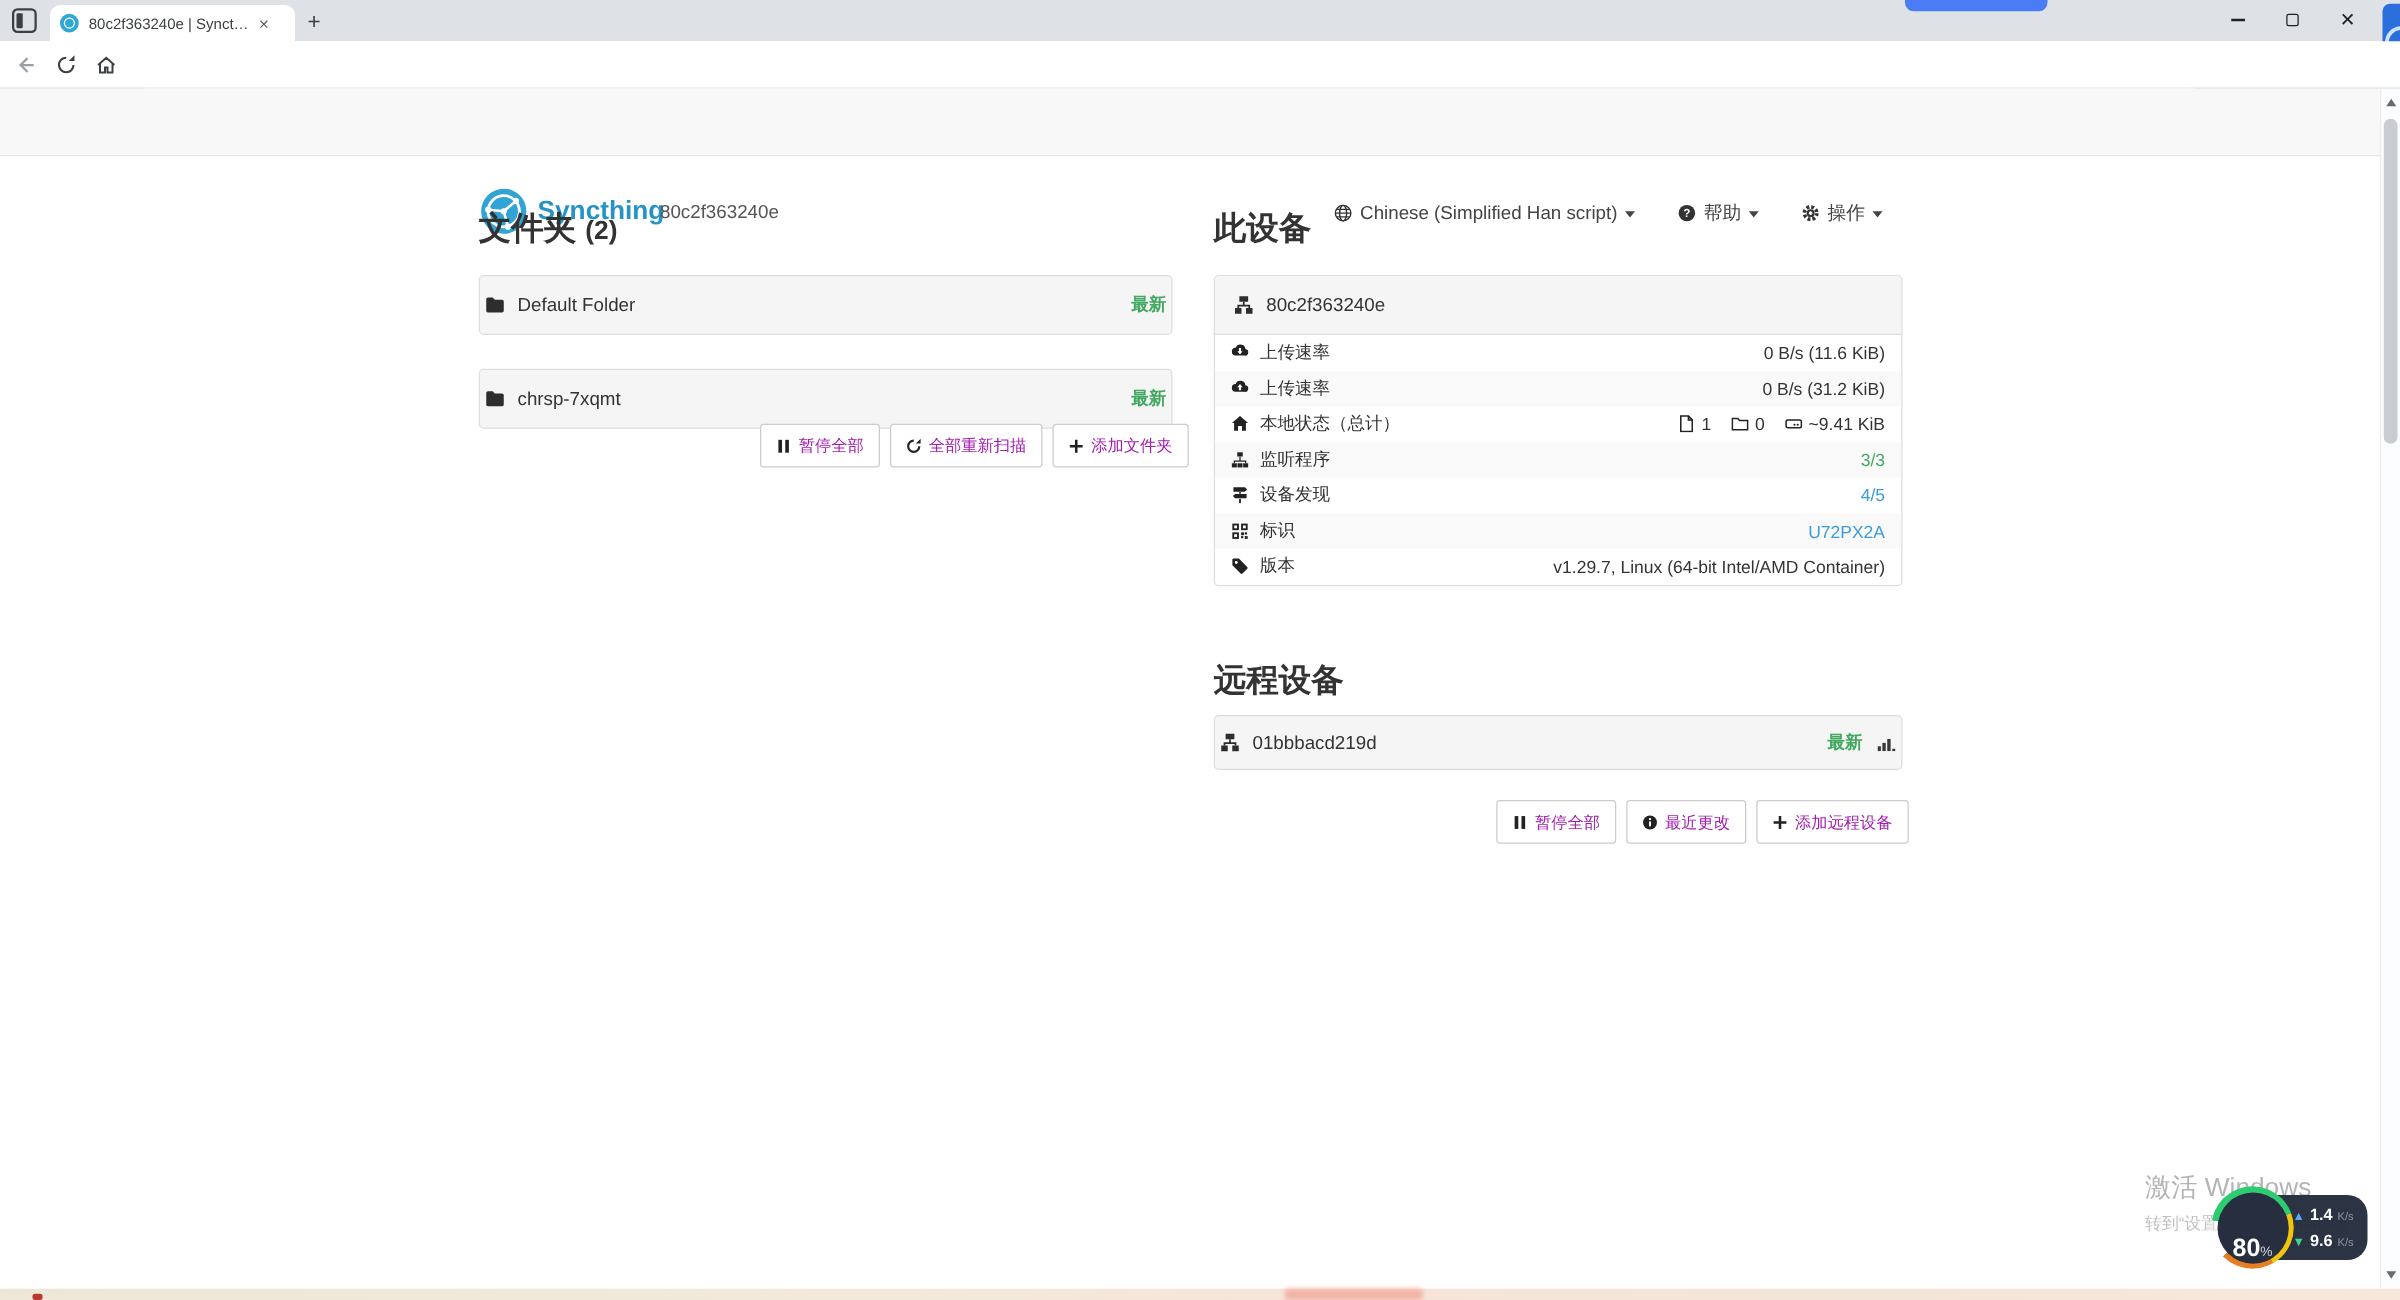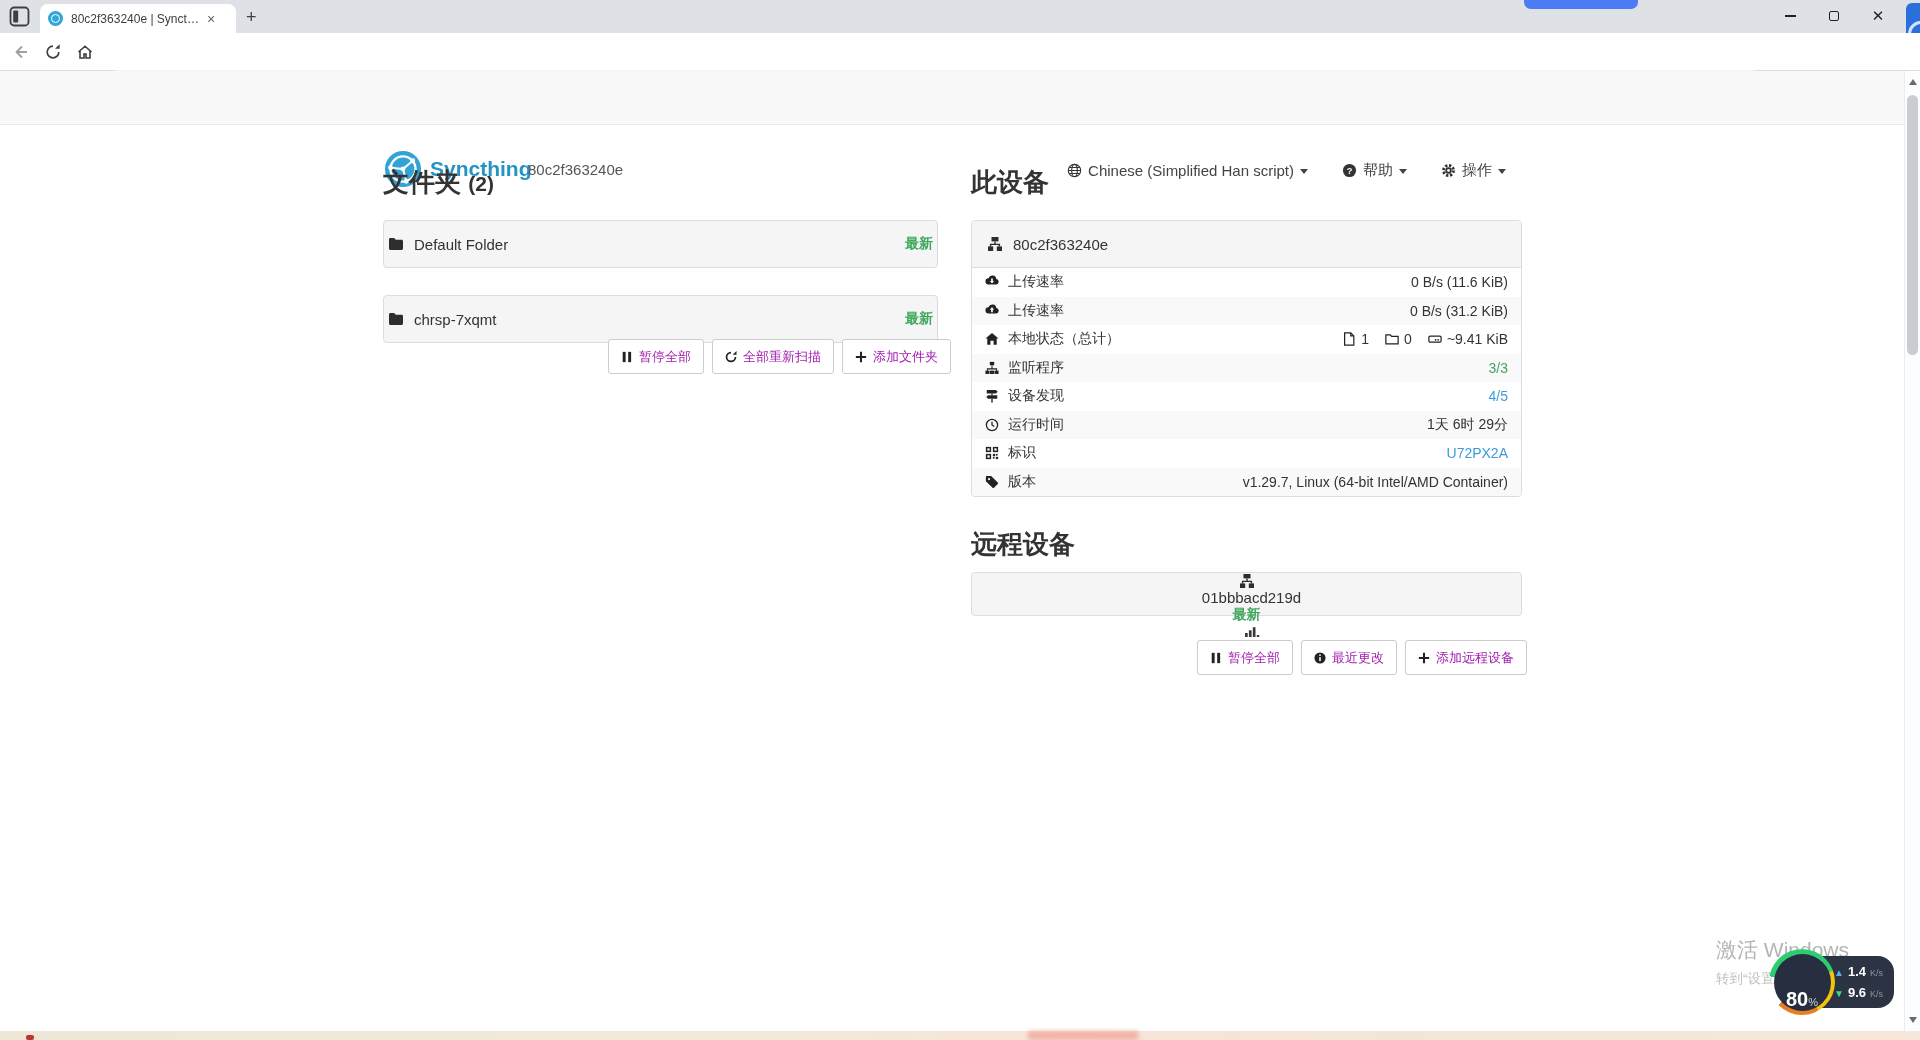--- a/index.html
+++ b/index.html
@@ -381,30 +381,20 @@
             <path d="M14 7H3.5l-2 2 2 2H14z"></path>
             <rect x="7.2" y="11.5" width="1.6" height="4"></rect>
             <rect x="7.2" y="5.2" width="1.6" height="1.6"></rect>
           </svg>
       </span>
       <span class="rlabel">设备发现</span>
       <span class="rval val-link">4/5</span>
     </div>
     <div class="trow">
       <span class="ric">
-        <svg viewBox="0 0 16 16" fill="none" stroke="currentColor" stroke-width="1.5">
-            <circle cx="8" cy="8" r="6.4"></circle>
-            <path d="M8 4.4V8l2.6 1.7"></path>
-          </svg>
-      </span>
-      <span class="rlabel">运行时间</span>
-      <span class="rval">1天 6时 29分</span>
-    </div>
-    <div class="trow">
-      <span class="ric">
         <svg viewBox="0 0 16 16" fill="currentColor">
             <rect x="1" y="1" width="6" height="6"></rect>
             <rect x="2.7" y="2.7" width="2.6" height="2.6" fill="#fff"></rect>
             <rect x="9" y="1" width="6" height="6"></rect>
             <rect x="10.7" y="2.7" width="2.6" height="2.6" fill="#fff"></rect>
             <rect x="1" y="9" width="6" height="6"></rect>
             <rect x="2.7" y="10.7" width="2.6" height="2.6" fill="#fff"></rect>
             <rect x="9" y="9" width="2.6" height="2.6"></rect>
             <rect x="12.4" y="12.4" width="2.6" height="2.6"></rect>
             <rect x="12.4" y="9" width="2" height="2"></rect>
@@ -421,21 +411,21 @@
             <circle cx="4.6" cy="4.6" r="1.3" fill="#fff"></circle>
           </svg>
       </span>
       <span class="rlabel">版本</span>
       <span class="rval">v1.29.7, Linux (64-bit Intel/AMD Container)</span>
     </div>
   </div>
 
   <div class="h3" style="left:971px; top:527px;">远程设备</div>
 
-  <div class="panel-row" style="left:971px; top:572px; width:551px; height:44px;flex-direction:column;">
+  <div class="panel-row" style="left:971px; top:572px; width:551px; height:44px;">
     <span class="pic">
       <svg viewBox="0 0 16 16" fill="currentColor">
           <rect x="4.5" y="1" width="7" height="4.4"></rect>
           <rect x="1" y="10.4" width="5.2" height="4.6"></rect>
           <rect x="9.8" y="10.4" width="5.2" height="4.6"></rect>
           <path d="M8 5.4v3M3.6 10.4V8.4h8.8v2" fill="none" stroke="currentColor" stroke-width="1.4"></path>
         </svg>
     </span>
     <span class="pname">01bbbacd219d</span>
     <span class="status-ok">最新</span>

